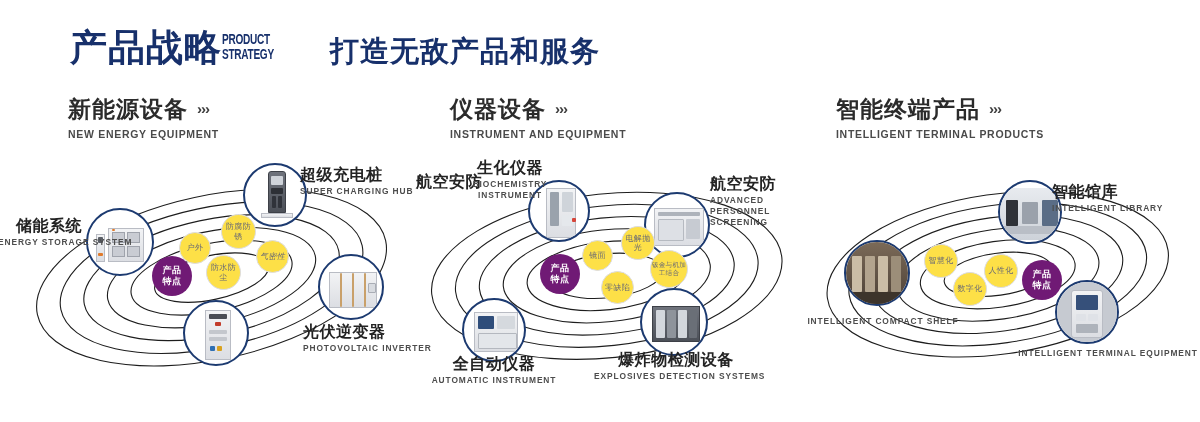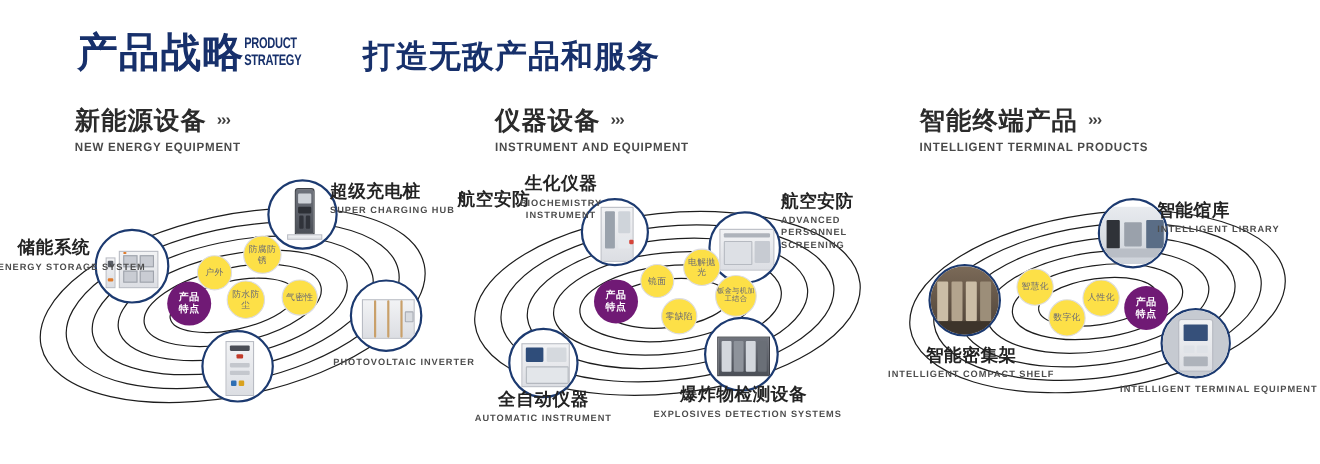--- a/index.html
+++ b/index.html
@@ -183,20 +183,21 @@
     <div class="node" style="left:318px;top:104px;width:66px;height:66px;">
       <div class="ph">
         <div class="cab" style="left:9px;top:16px;width:48px;height:36px;"></div>
         <div class="dot" style="left:20px;top:17px;width:2px;height:34px;background:#c9a06a;"></div>
         <div class="dot" style="left:32px;top:17px;width:2px;height:34px;background:#c9a06a;"></div>
         <div class="dot" style="left:44px;top:17px;width:2px;height:34px;background:#c9a06a;"></div>
         <div class="dot" style="left:48px;top:27px;width:6px;height:8px;background:#d8dbe0;border:1px solid #a9adb5;"></div>
       </div>
     </div>
     <div class="lbl" style="left:303px;top:172px;width:130px;">
+      <div class="cn">光伏逆变器</div>
       <div class="en">PHOTOVOLTAIC INVERTER</div>
     </div>
 
     <div class="node" style="left:183px;top:150px;width:66px;height:66px;">
       <div class="ph">
         <div class="cab" style="left:20px;top:8px;width:26px;height:50px;"></div>
         <div class="dot" style="left:24px;top:12px;width:18px;height:5px;background:#4a4d55;"></div>
         <div class="dot" style="left:30px;top:20px;width:6px;height:4px;background:#c23b2a;"></div>
         <div class="dot" style="left:24px;top:28px;width:18px;height:4px;background:#c4c7cd;"></div>
         <div class="dot" style="left:24px;top:35px;width:18px;height:4px;background:#c4c7cd;"></div>
@@ -214,21 +215,21 @@
 
     <div class="bub" style="left:179px;top:82px;width:32px;height:32px;">
       <span>户外</span>
     </div>
     <div class="bub" style="left:221px;top:64px;width:35px;height:35px;">
       <span>防腐防锈</span>
     </div>
     <div class="bub" style="left:206px;top:105px;width:35px;height:35px;">
       <span>防水防尘</span>
     </div>
-    <div class="bub" style="left:256px;top:104px;width:33px;height:33px;">
+    <div class="bub" style="left:256px;top:90px;width:33px;height:33px;font-style:italic;">
       <span>气密性</span>
     </div>
   </div>
 
   <div class="group" style="left:400px;top:150px;width:410px;height:260px;">
 
     <svg class="rings" viewBox="0 0 410 260">
       <g fill="none" stroke="#1d1d1d" stroke-width="1.1" transform="rotate(-6 205 128)">
         <ellipse cx="207" cy="126" rx="56" ry="22"></ellipse>
         <ellipse cx="207" cy="126" rx="80" ry="34"></ellipse>
@@ -350,21 +351,20 @@
       <div class="ph">
         <div style="position:absolute;left:0;top:0;width:100%;height:100%;background:linear-gradient(180deg,#7b6a58,#4c4036);"></div>
         <div class="dot" style="left:6px;top:14px;width:10px;height:36px;background:#cbbda6;"></div>
         <div class="dot" style="left:19px;top:14px;width:10px;height:36px;background:#b3a48e;"></div>
         <div class="dot" style="left:32px;top:14px;width:10px;height:36px;background:#cbbda6;"></div>
         <div class="dot" style="left:45px;top:14px;width:10px;height:36px;background:#9c8e79;"></div>
         <div class="dot" style="left:0px;top:50px;width:66px;height:16px;background:#3d342b;"></div>
       </div>
     </div>
     <div class="lbl c" style="left:0px;top:164px;width:166px;">
-      <div class="cn">智能密集架</div>
       <div class="en" style="white-space:normal;line-height:11px;">INTELLIGENT COMPACT SHELF</div>
     </div>
 
     <div class="node" style="left:255px;top:130px;width:64px;height:64px;">
       <div class="ph">
         <div style="position:absolute;left:0;top:0;width:100%;height:100%;background:#c6cad1;"></div>
         <div class="cab" style="left:14px;top:8px;width:32px;height:48px;border-radius:3px;"></div>
         <div class="dot" style="left:19px;top:13px;width:22px;height:15px;background:#36507a;"></div>
         <div class="dot" style="left:19px;top:32px;width:10px;height:7px;background:#dfe2e7;"></div>
         <div class="dot" style="left:31px;top:32px;width:10px;height:7px;background:#dfe2e7;"></div>

